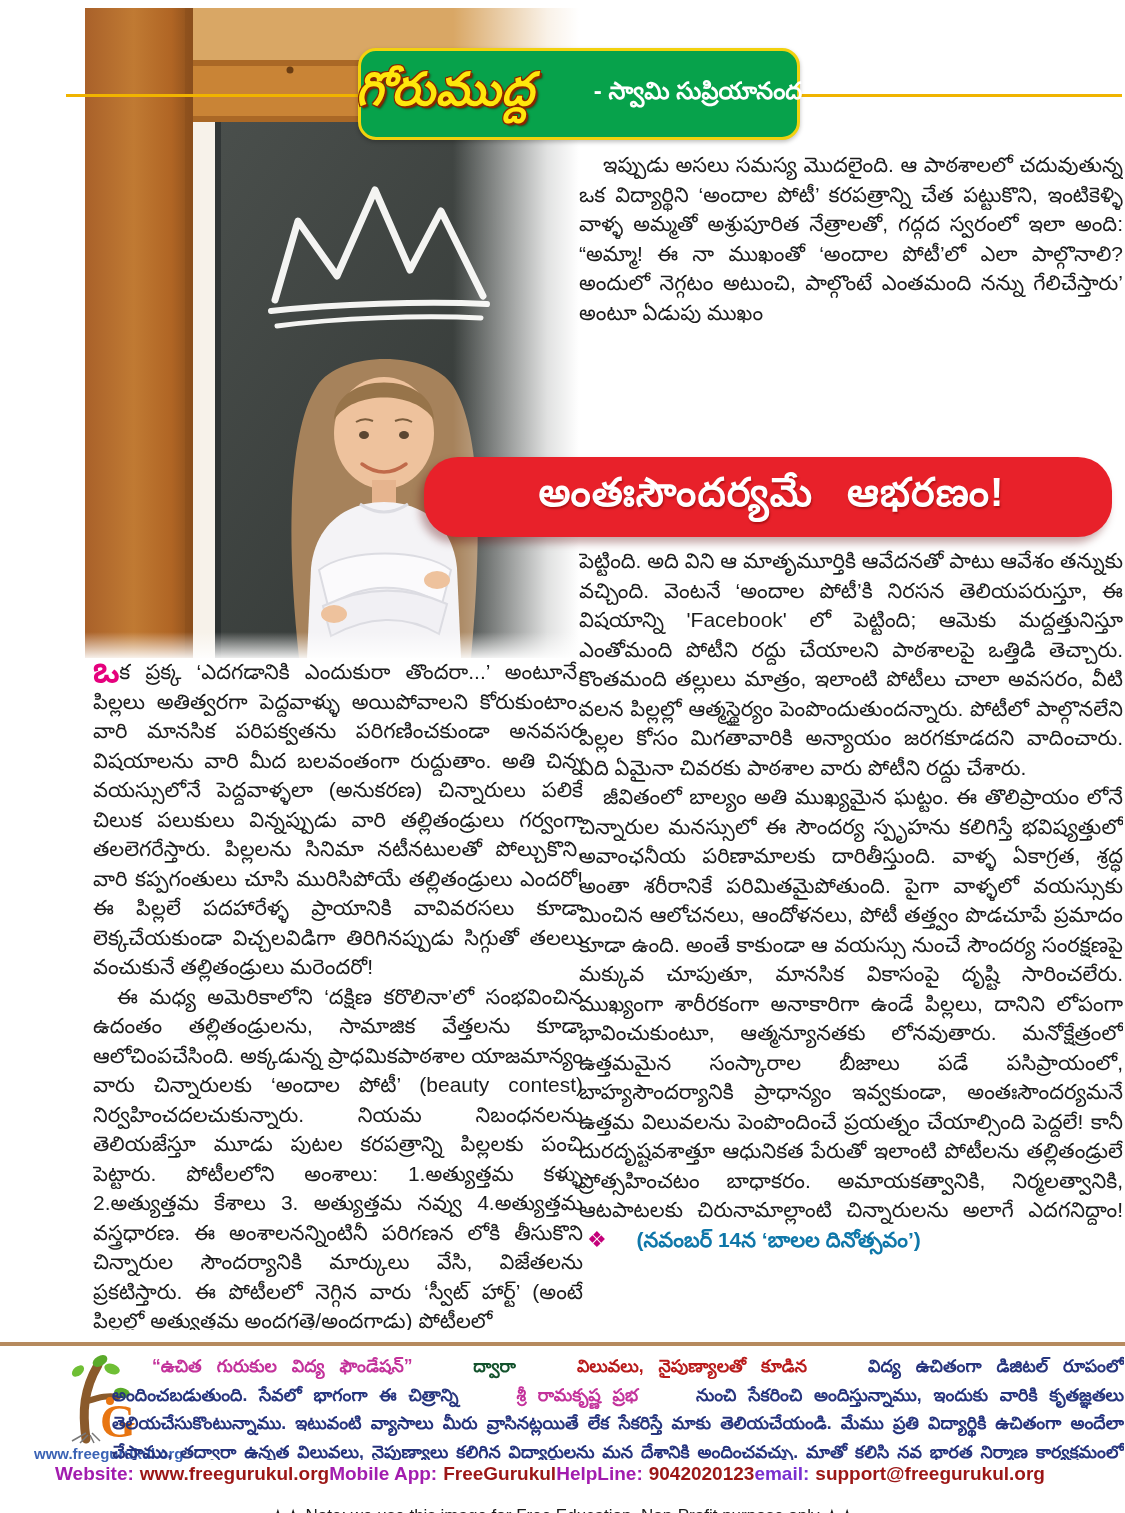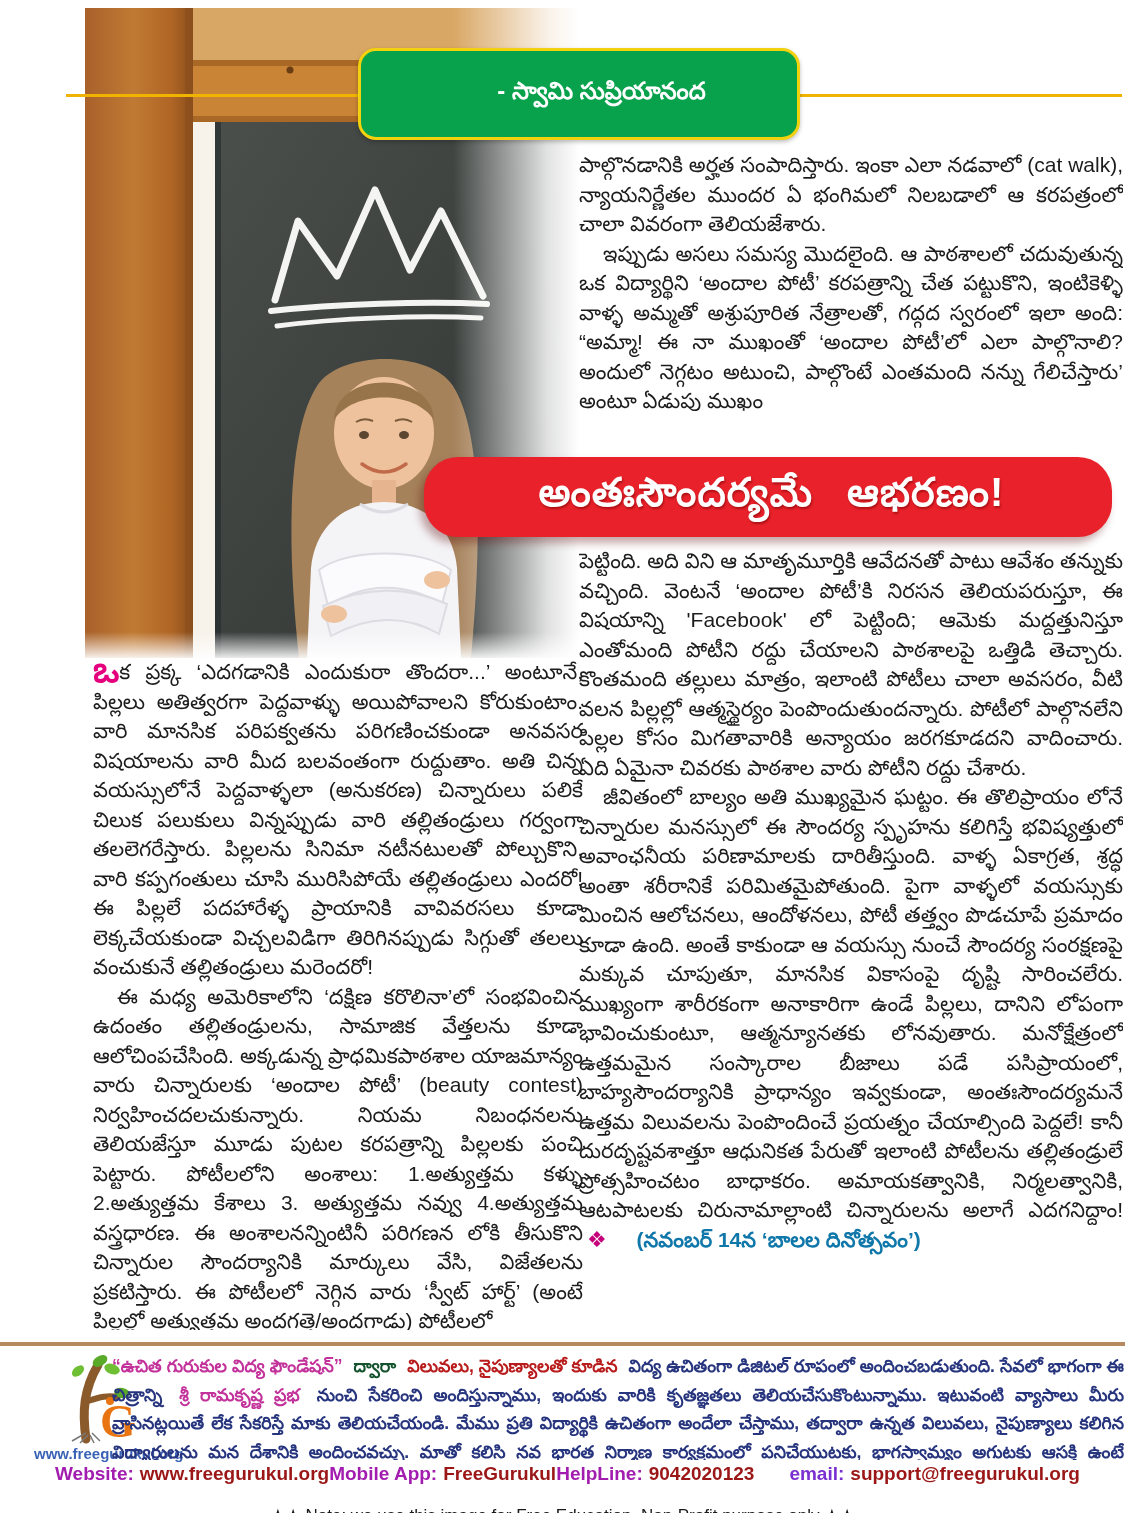--- a/index.html
+++ b/index.html
@@ -41,26 +41,26 @@
   
   .footer-rule{position:absolute;left:0;top:1342px;width:1125px;height:4px;background:#b68a5e;}
   .footer-logo{position:absolute;left:34px;top:1349px;width:148px;height:118px;text-align:center;}
   .logo-url{font-size:15px;font-weight:bold;color:#3b63b5;margin-top:-4px;}
   .footer-text{position:absolute;left:112px;top:1352px;width:1012px;height:108px;text-align:justify;
             font-size:17.5px;line-height:28.5px;font-weight:bold;overflow:hidden;}
   .footer-text .mag{color:#c3329b;}
   .footer-text .blu{color:#14532d;}
   .footer-text .grn{color:#b91c1c;}
   .footer-text .nvy{color:#27357e;}
-  .footer-text span{margin-right:6px;}
+  .footer-text span{margin-right:6px;margin-left:40px;}
 
   .contact-row{position:absolute;left:55px;top:1463px;width:985px;display:flex;justify-content:space-between;
             font-size:19px;font-weight:bold;white-space:nowrap;}
   .contact-row .lbl{color:#a21caf;}
-  .contact-row .lbl-email{color:#7a2fd0;padding-left:35px;}
+  .contact-row .lbl-email{color:#7a2fd0;}
   .contact-row .val{color:#9b1616;margin-left:6px;}
 
   .note-row{position:absolute;left:0;top:1489px;width:1125px;text-align:center;font-size:17px;color:#1a1a1a;margin-top:16px;}
 </style>
 </head>
 <body>
 
 <div class="page">
 
   <div class="photo">
@@ -120,25 +120,25 @@
         <ellipse cx="249" cy="606" rx="13" ry="9" fill="#eec29d"></ellipse>
       </g>
       <rect x="368" y="0" width="126" height="650" fill="url(#fadeR)"></rect>
       <rect x="0" y="624" width="494" height="26" fill="url(#fadeB)"></rect>
     </svg>
   </div>
 
   <div class="rule-yellow"></div>
 
   <div class="masthead">
+    <span class="title">గోరుముద్ద</span>
     <span class="author">- స్వామి సుప్రియానంద</span>
   </div>
 
   <div class="col rc-top">
-    <p class="para">పాల్గొనడానికి అర్హత సంపాదిస్తారు. ఇంకా ఎలా నడవాలో (cat walk), న్యాయనిర్ణేతల ముందర ఏ భంగిమలో నిలబడాలో ఆ కరపత్రంలో చాలా వివరంగా తెలియజేశారు.</p>
     <p class="para indent">ఇప్పుడు అసలు సమస్య మొదలైంది. ఆ పాఠశాలలో చదువుతున్న ఒక విద్యార్థిని ‘అందాల పోటీ’ కరపత్రాన్ని చేత పట్టుకొని, ఇంటికెళ్ళి వాళ్ళ అమ్మతో అశ్రుపూరిత నేత్రాలతో, గద్గద స్వరంలో ఇలా అంది: “అమ్మా! ఈ నా ముఖంతో ‘అందాల పోటీ’లో ఎలా పాల్గొనాలి? అందులో నెగ్గటం అటుంచి, పాల్గొంటే ఎంతమంది నన్ను గేలిచేస్తారు’ అంటూ ఏడుపు ముఖం</p>
   </div>
 
   <div class="red-banner">
     <span>అంతఃసౌందర్యమే ఆభరణం!</span>
   </div>
 
   <div class="col rc-bottom">
     <p class="para">పెట్టింది. అది విని ఆ మాతృమూర్తికి ఆవేదనతో పాటు ఆవేశం తన్నుకు వచ్చింది. వెంటనే ‘అందాల పోటీ’కి నిరసన తెలియపరుస్తూ, ఈ విషయాన్ని 'Facebook' లో పెట్టింది; ఆమెకు మద్దత్తునిస్తూ ఎంతోమంది పోటీని రద్దు చేయాలని పాఠశాలపై ఒత్తిడి తెచ్చారు. కొంతమంది తల్లులు మాత్రం, ఇలాంటి పోటీలు చాలా అవసరం, వీటి వలన పిల్లల్లో ఆత్మస్థైర్యం పెంపొందుతుందన్నారు. పోటీలో పాల్గొనలేని పిల్లల కోసం మిగతావారికి అన్యాయం జరగకూడదని వాదించారు. ఏది ఏమైనా చివరకు పాఠశాల వారు పోటీని రద్దు చేశారు.</p>
     <p class="para indent">

